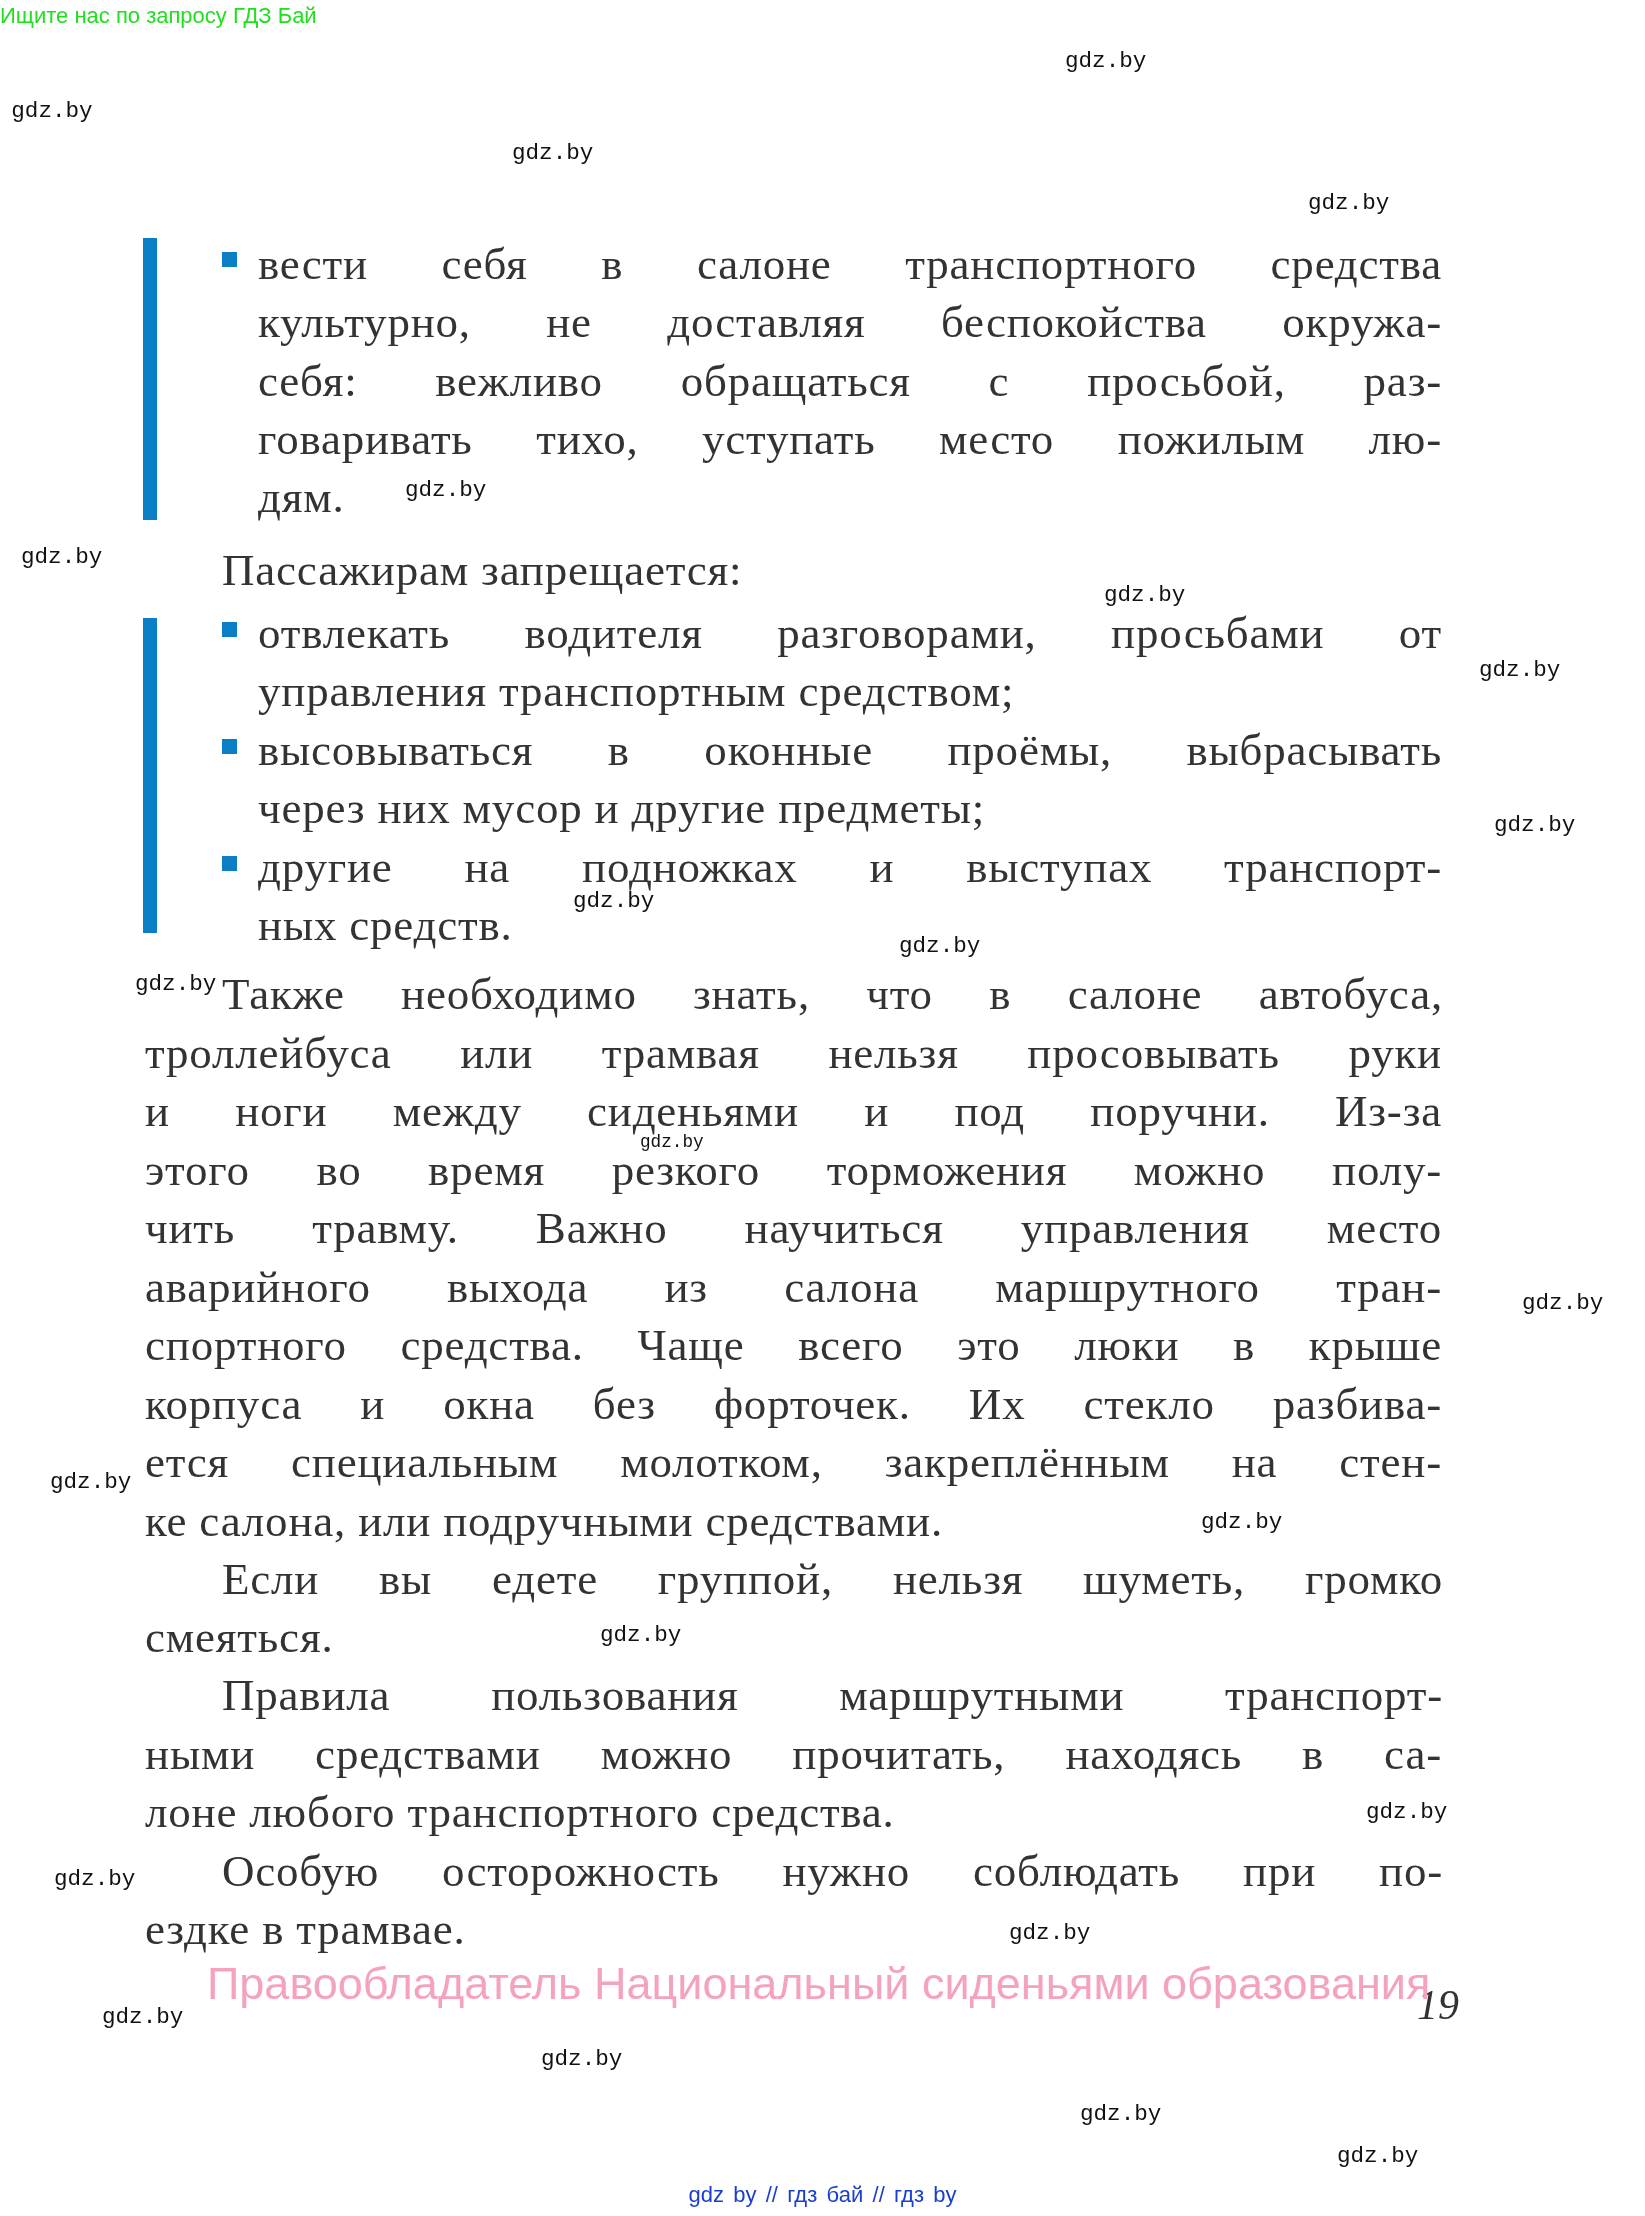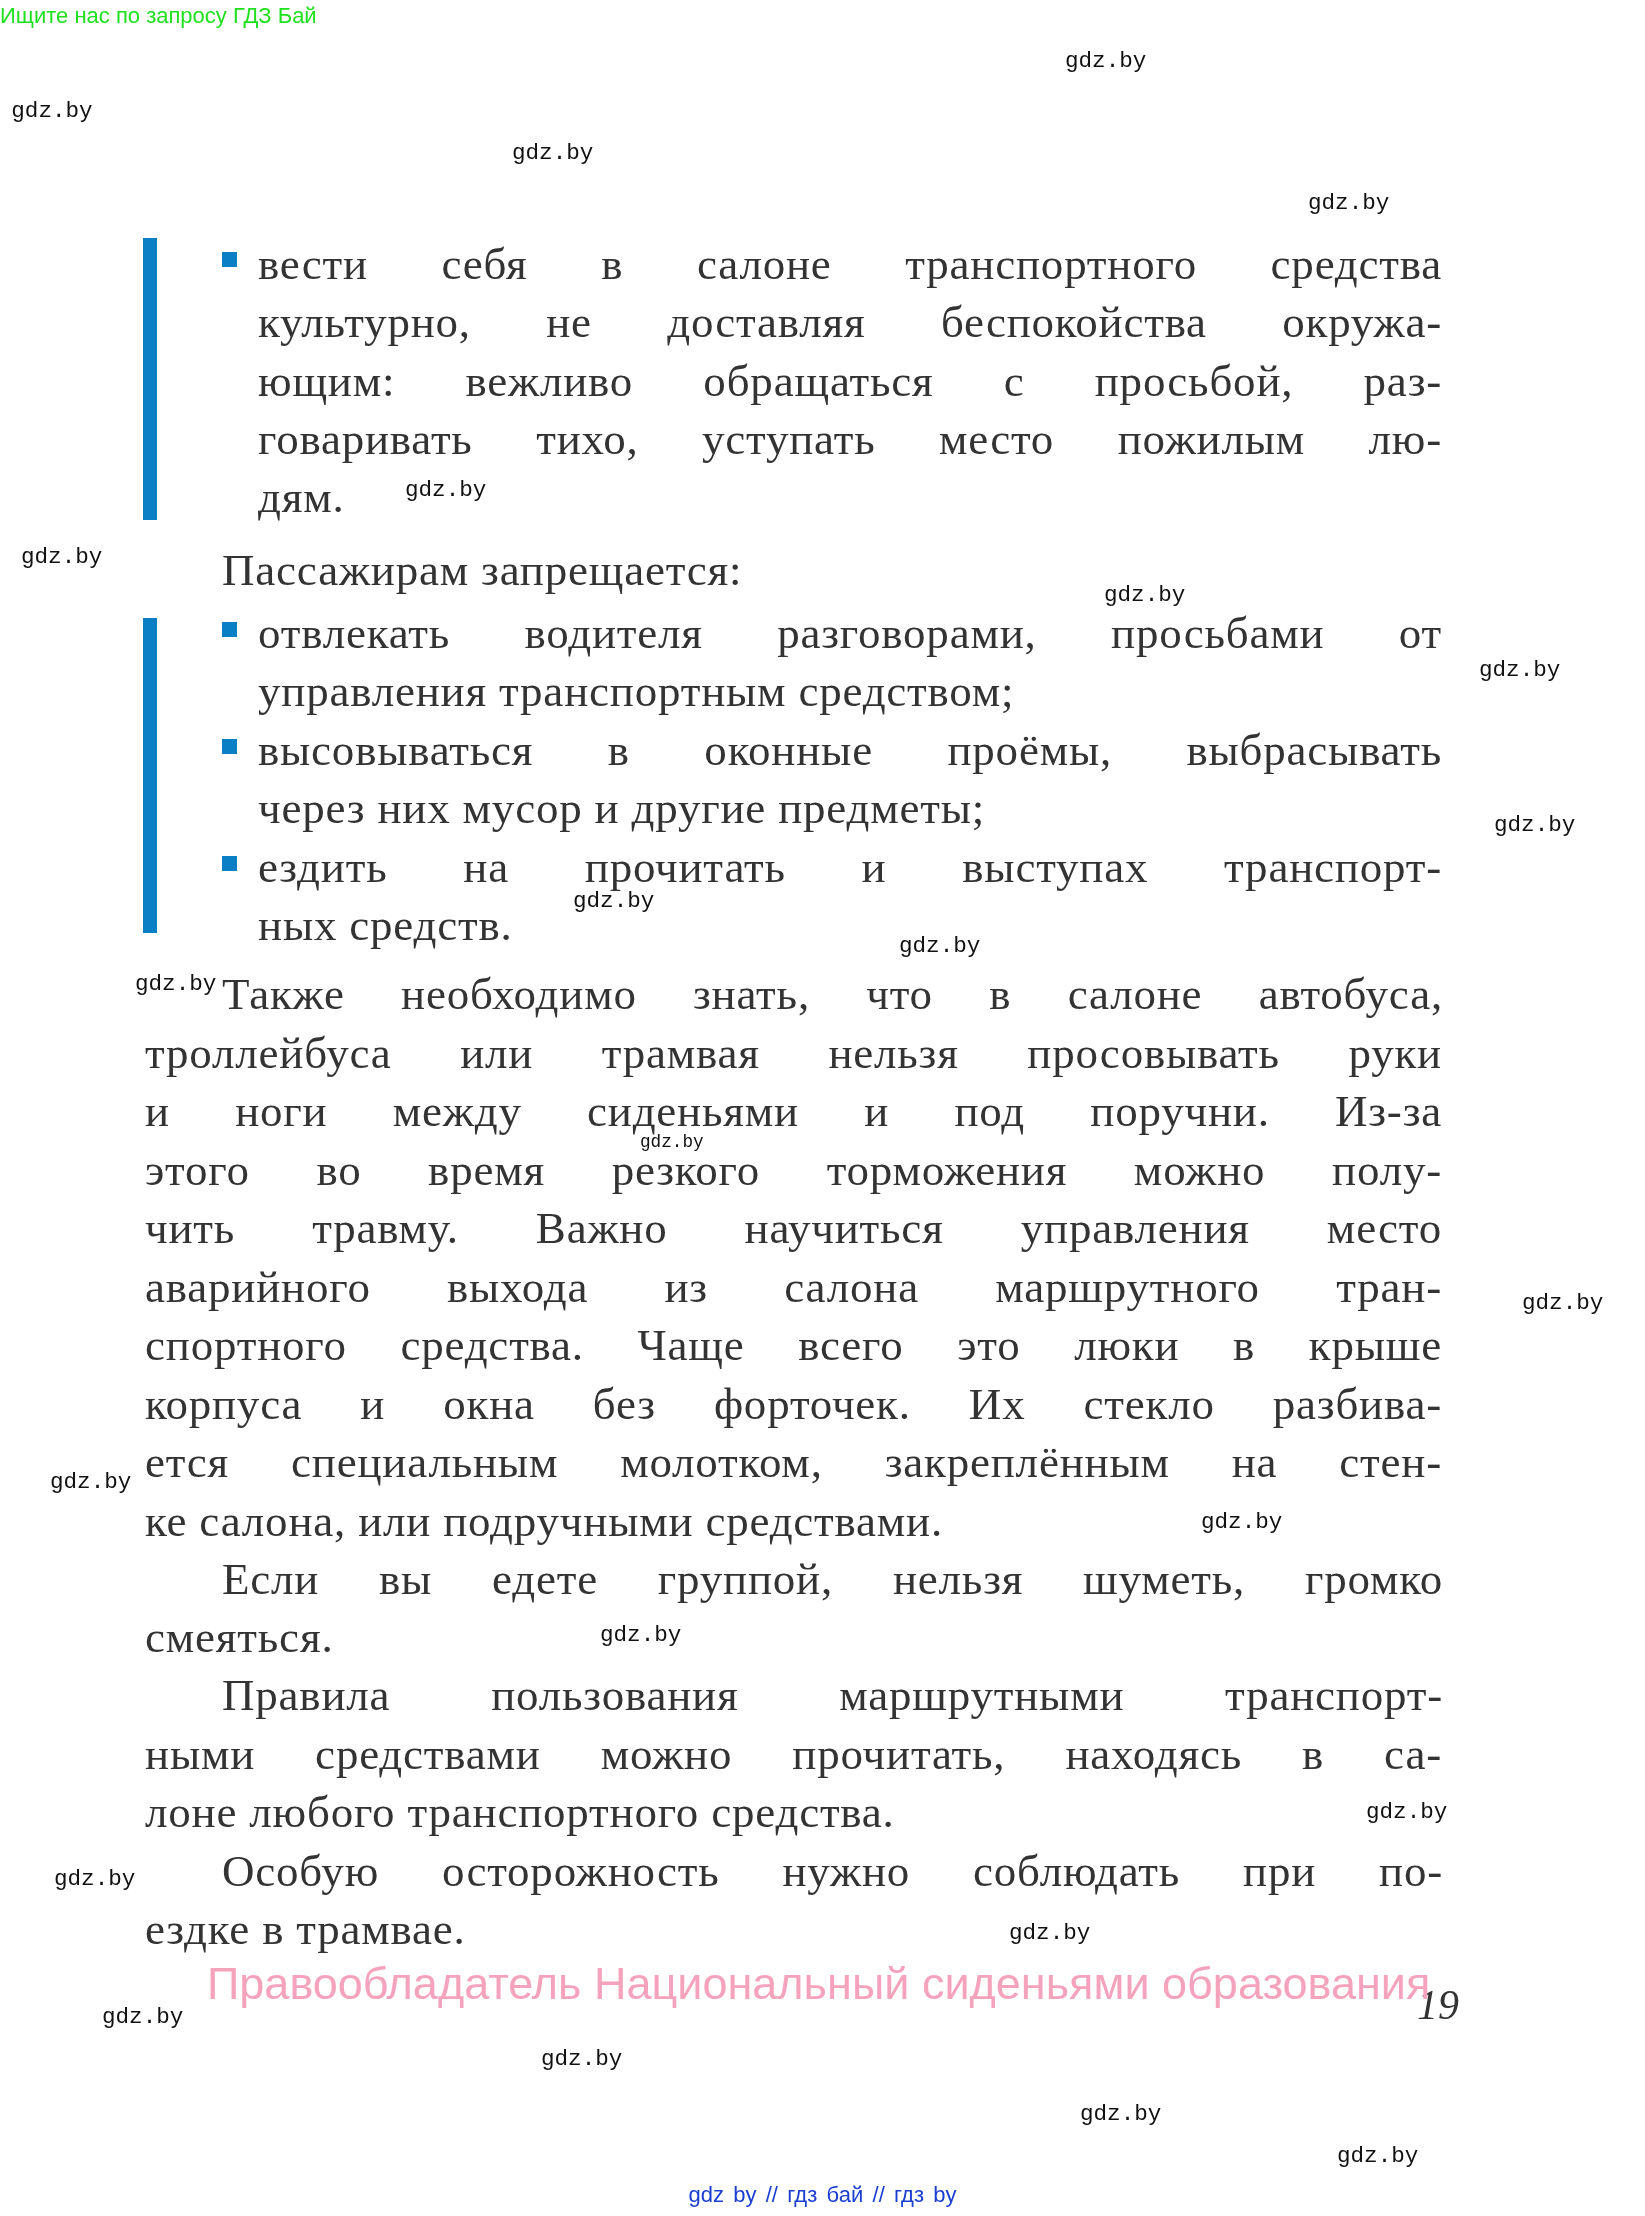--- a/index.html
+++ b/index.html
@@ -63,35 +63,35 @@
 <div class="wm" style="left:1009px;top:1922px">gdz.by</div>
 <div class="wm" style="left:102px;top:2006px">gdz.by</div>
 <div class="wm" style="left:541px;top:2048px">gdz.by</div>
 <div class="wm" style="left:1080px;top:2103px">gdz.by</div>
 <div class="wm" style="left:1337px;top:2145px">gdz.by</div>
 
 <div class="bar" style="left:143px;top:238px;height:282px"></div>
 <div class="bullet" style="left:222px;top:252px"></div>
 <div class="line" style="left:258px;top:242px;width:1184px">вести себя в салоне транспортного средства</div>
 <div class="line" style="left:258px;top:300px;width:1184px">культурно, не доставляя беспокойства окружа-</div>
-<div class="line" style="left:258px;top:359px;width:1184px">ющим: вежливо обращаться с просьбой, раз-</div>
+<div class="line" style="left:258px;top:359px;width:1184px">себя: вежливо обращаться с просьбой, раз-</div>
 <div class="line" style="left:258px;top:417px;width:1184px">говаривать тихо, уступать место пожилым лю-</div>
 <div class="line last" style="left:258px;top:475px;width:1184px">дям.</div>
 
 <div class="line last" style="left:222px;top:548px;width:1221px">Пассажирам запрещается:</div>
 
 <div class="bar" style="left:143px;top:618px;height:315px"></div>
 <div class="bullet" style="left:222px;top:622px"></div>
 <div class="line" style="left:258px;top:611px;width:1184px">отвлекать водителя разговорами, просьбами от</div>
 <div class="line last" style="left:258px;top:669px;width:1184px">управления транспортным средством;</div>
 <div class="bullet" style="left:222px;top:739px"></div>
 <div class="line" style="left:258px;top:728px;width:1184px">высовываться в оконные проёмы, выбрасывать</div>
 <div class="line last" style="left:258px;top:786px;width:1184px">через них мусор и другие предметы;</div>
 <div class="bullet" style="left:222px;top:856px"></div>
-<div class="line" style="left:258px;top:845px;width:1184px">ездить на прочитать и выступах транспорт-</div>
+<div class="line" style="left:258px;top:845px;width:1184px">другие на подножках и выступах транспорт-</div>
 <div class="line last" style="left:258px;top:903px;width:1184px">ных средств.</div>
 
 <div class="line" style="left:222px;top:972px;width:1221px">Также необходимо знать, что в салоне автобуса,</div>
 <div class="line" style="left:145px;top:1031px;width:1297px">троллейбуса или трамвая нельзя просовывать руки</div>
 <div class="line" style="left:145px;top:1089px;width:1297px">и ноги между сиденьями и под поручни. Из-за</div>
 <div class="line" style="left:145px;top:1148px;width:1297px">этого во время резкого торможения можно полу-</div>
 <div class="line" style="left:145px;top:1206px;width:1297px">чить травму. Важно научиться управления место</div>
 <div class="line" style="left:145px;top:1265px;width:1297px">аварийного выхода из салона маршрутного тран-</div>
 <div class="line" style="left:145px;top:1323px;width:1297px">спортного средства. Чаще всего это люки в крыше</div>
 <div class="line" style="left:145px;top:1382px;width:1297px">корпуса и окна без форточек. Их стекло разбива-</div>

